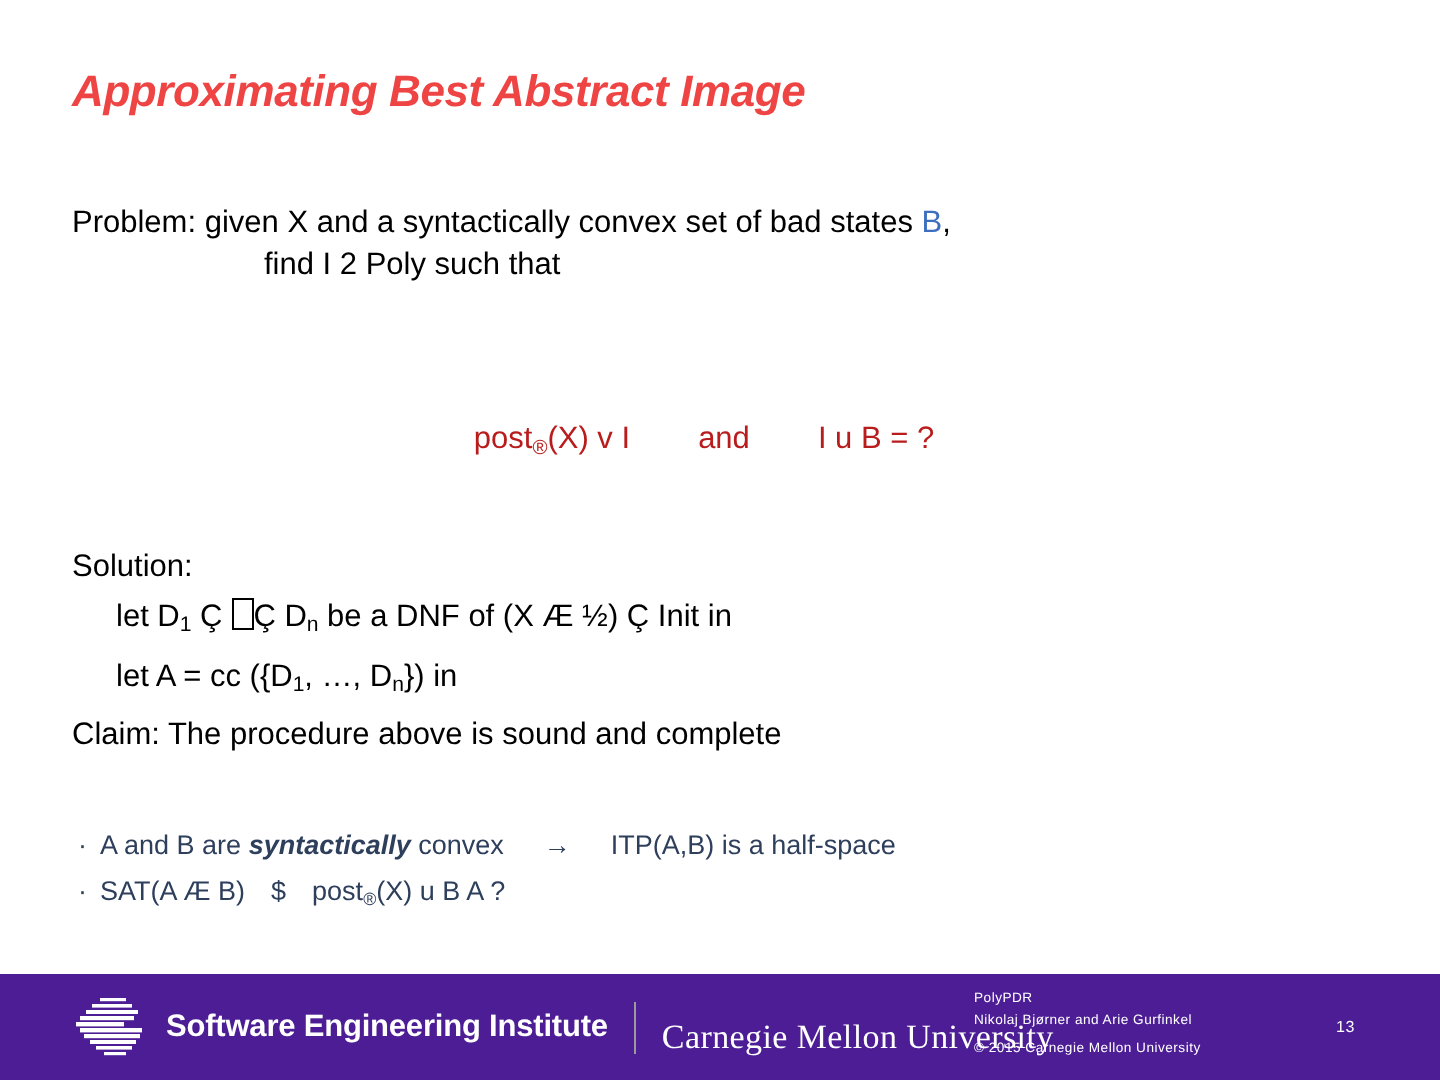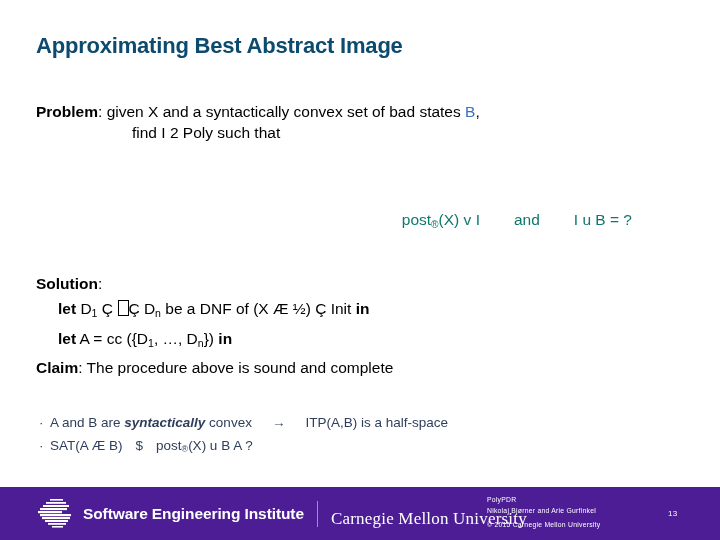--- a/index.html
+++ b/index.html
@@ -22,54 +22,55 @@
   }
 
   
   .slide-title {
     position: absolute;
     left: 36px;
     top: 33px;
     font-size: 22px;
     font-weight: bold;
     letter-spacing: -0.2px;
-    color: #0c4a6e;
-    white-space: nowrap;
+    color: #ef4444;
+    white-space: nowrap;
+    font-style: italic;
   }
 
   
   .body-block {
     position: absolute;
     left: 36px;
     top: 101px;
     width: 650px;
     font-size: 15.5px;
     line-height: 21px;
     color: #000000;
   }
   .line { white-space: nowrap; }
   .line.indent-find { padding-left: 96px; }
-  b.bd { font-weight: bold; text-align: right; }
+  b.bd { font-weight: normal; text-align: right; }
   i.bi { font-style: italic; font-weight: bold; }
   .blue { color: #3c6fbf; }
   sub.reg {
     font-size: 0.66em;
     vertical-align: -0.28em;
     letter-spacing: 0;
   }
 
   
   .formula {
     position: absolute;
-    left: 32px;
+    left: 52px;
     top: 211px;
     width: 600px;
-    text-align: right;
-    font-size: 15.5px;
-    color: #0f766e;
+    text-align: center;
+    font-size: 15.5px;
+    color: #b91c1c;
     white-space: pre;
   }
   .formula .gap { display: inline-block; width: 34px; }
 
   
   .solution {
     position: absolute;
     left: 36px;
     top: 271px;
     width: 660px;

